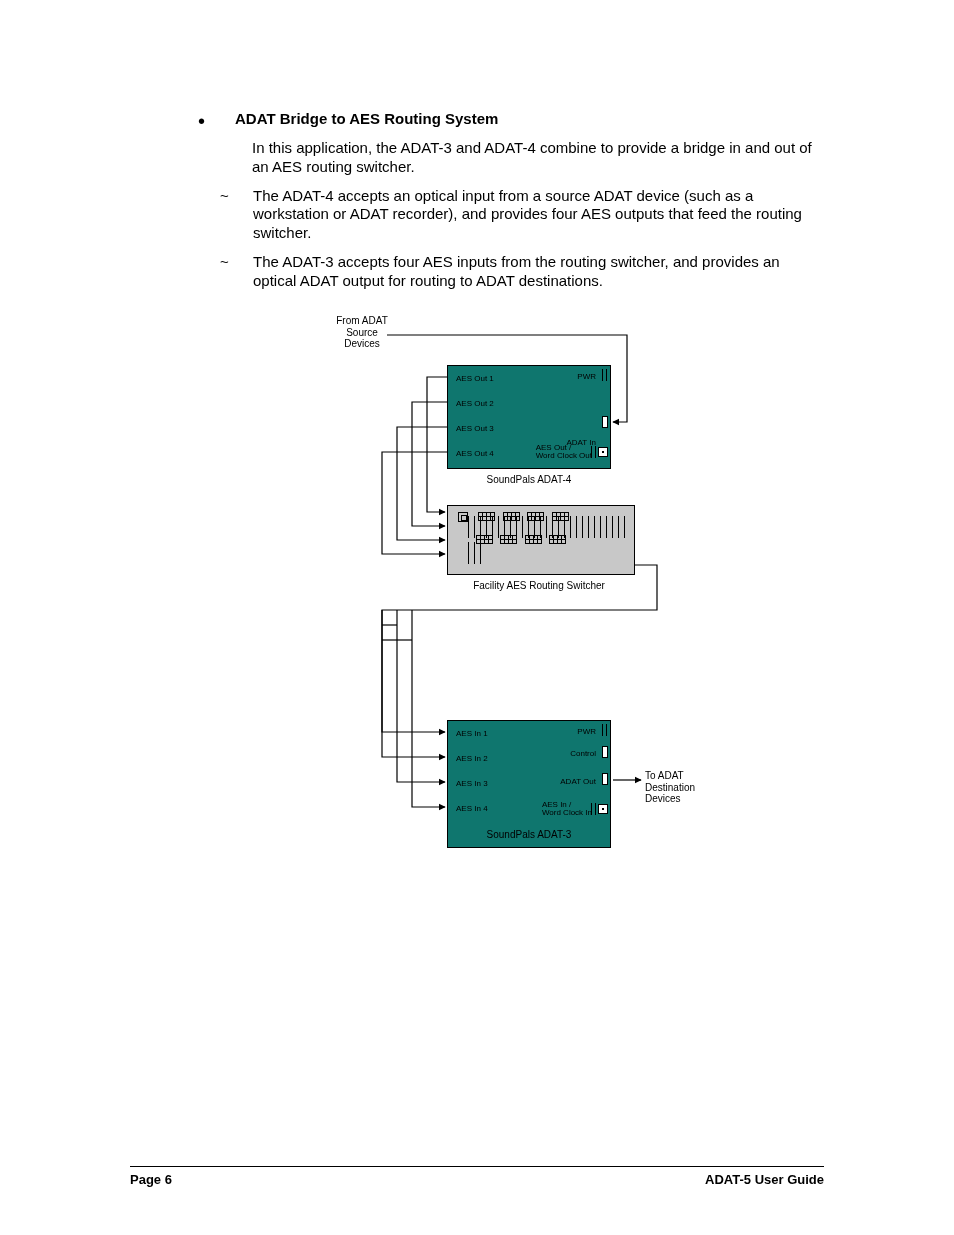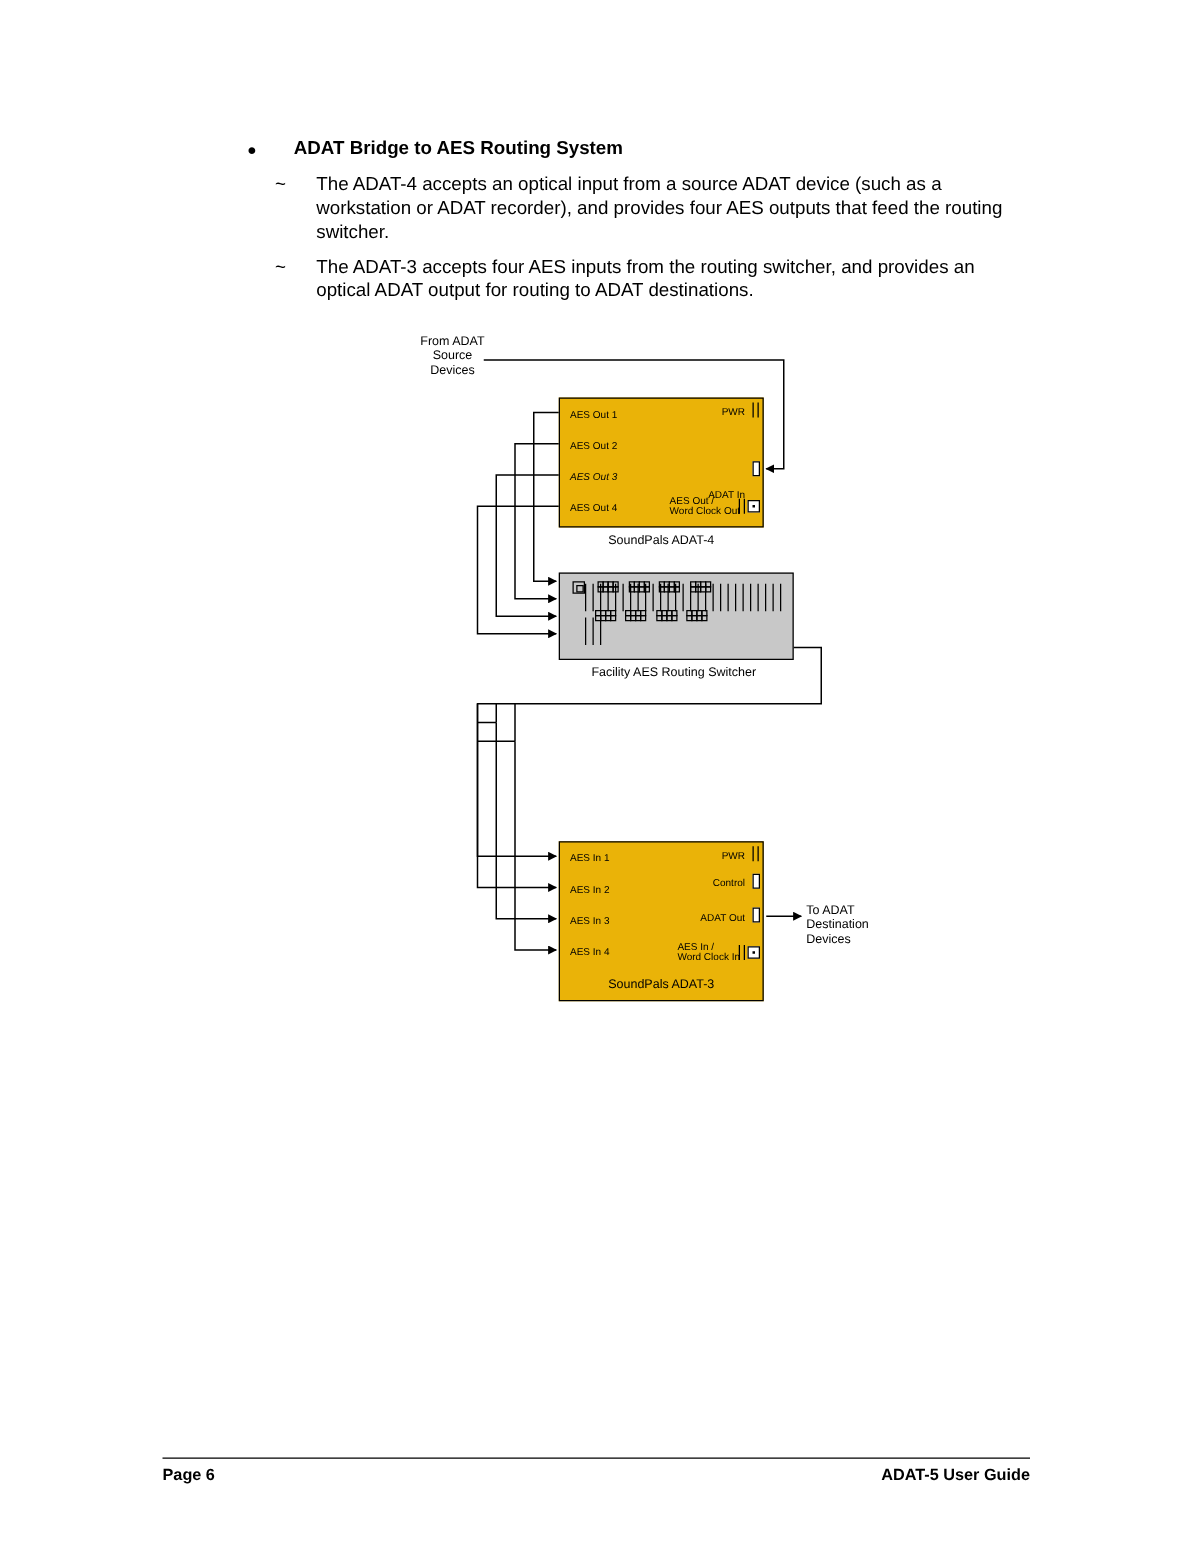--- a/index.html
+++ b/index.html
@@ -61,21 +61,21 @@
     top: 0; left: 0;
   }
   .diag-label {
     position: absolute;
     font-size: 10px;
     text-align: center;
     line-height: 1.15;
   }
   .device-box {
     position: absolute;
-    background: #eab308;
+    background: #0f766e;
     border: 1px solid #000;
     box-sizing: border-box;
   }
   .port-label {
     position: absolute;
     font-size: 8px;
     white-space: nowrap;
   }
   .port-label.right { text-align: left; }
   .device-caption {
@@ -161,40 +161,41 @@
 </head>
 <body>
 
 <div class="page">
 
   <div class="section-heading">
     <span class="bullet">•</span>
     <span class="heading-text">ADAT Bridge to AES Routing System</span>
   </div>
 
+  <p class="intro-text">In this application, the ADAT-3 and ADAT-4 combine to provide a bridge in and out of an AES routing switcher.</p>
 
   <div class="list-item">
     <span class="tilde">~</span>
     <span class="list-text">The ADAT-4 accepts an optical input from a source ADAT device (such as a workstation or ADAT recorder), and provides four AES outputs that feed the routing switcher.</span>
   </div>
 
   <div class="list-item">
     <span class="tilde">~</span>
     <span class="list-text">The ADAT-3 accepts four AES inputs from the routing switcher, and provides an optical ADAT output for routing to ADAT destinations.</span>
   </div>
 
   <div class="diagram-area">
 
     <div class="diag-label" style="left:100px; top:5px; width:70px;">From ADAT<br>Source<br>Devices</div>
     <div class="diag-label" style="left:418px; top:460px; width:70px; text-align:left;">To ADAT<br>Destination<br>Devices</div>
 
     <div class="device-box" style="left:220px; top:55px; width:164px; height:104px;">
       <span class="port-label" style="left:8px; top:8px;">AES Out 1</span>
       <span class="port-label" style="left:8px; top:33px;">AES Out 2</span>
-      <span class="port-label" style="left:8px; top:58px;font-style:italic;">AES Out 3</span>
+      <span class="port-label" style="left:8px; top:58px;">AES Out 3</span>
       <span class="port-label" style="left:8px; top:83px;">AES Out 4</span>
       <span class="port-label right" style="right:14px; top:6px;">PWR</span>
       <span class="port-label right" style="right:14px; top:54px;margin-top:18px;">ADAT In</span>
       <span class="port-label right" style="right:18px; top:78px; line-height:1;">AES Out /<br>Word Clock Out</span>
       <div class="dbl-bar" style="right:3px; top:3px;"></div>
       <div class="opt-conn" style="right:2px; top:50px;"></div>
       <div class="dbl-bar" style="right:14px; top:80px;"></div>
       <div class="bnc" style="right:2px; top:81px;"></div>
     </div>
     <div class="device-caption" style="left:202px; top:164px;">SoundPals ADAT-4</div>

